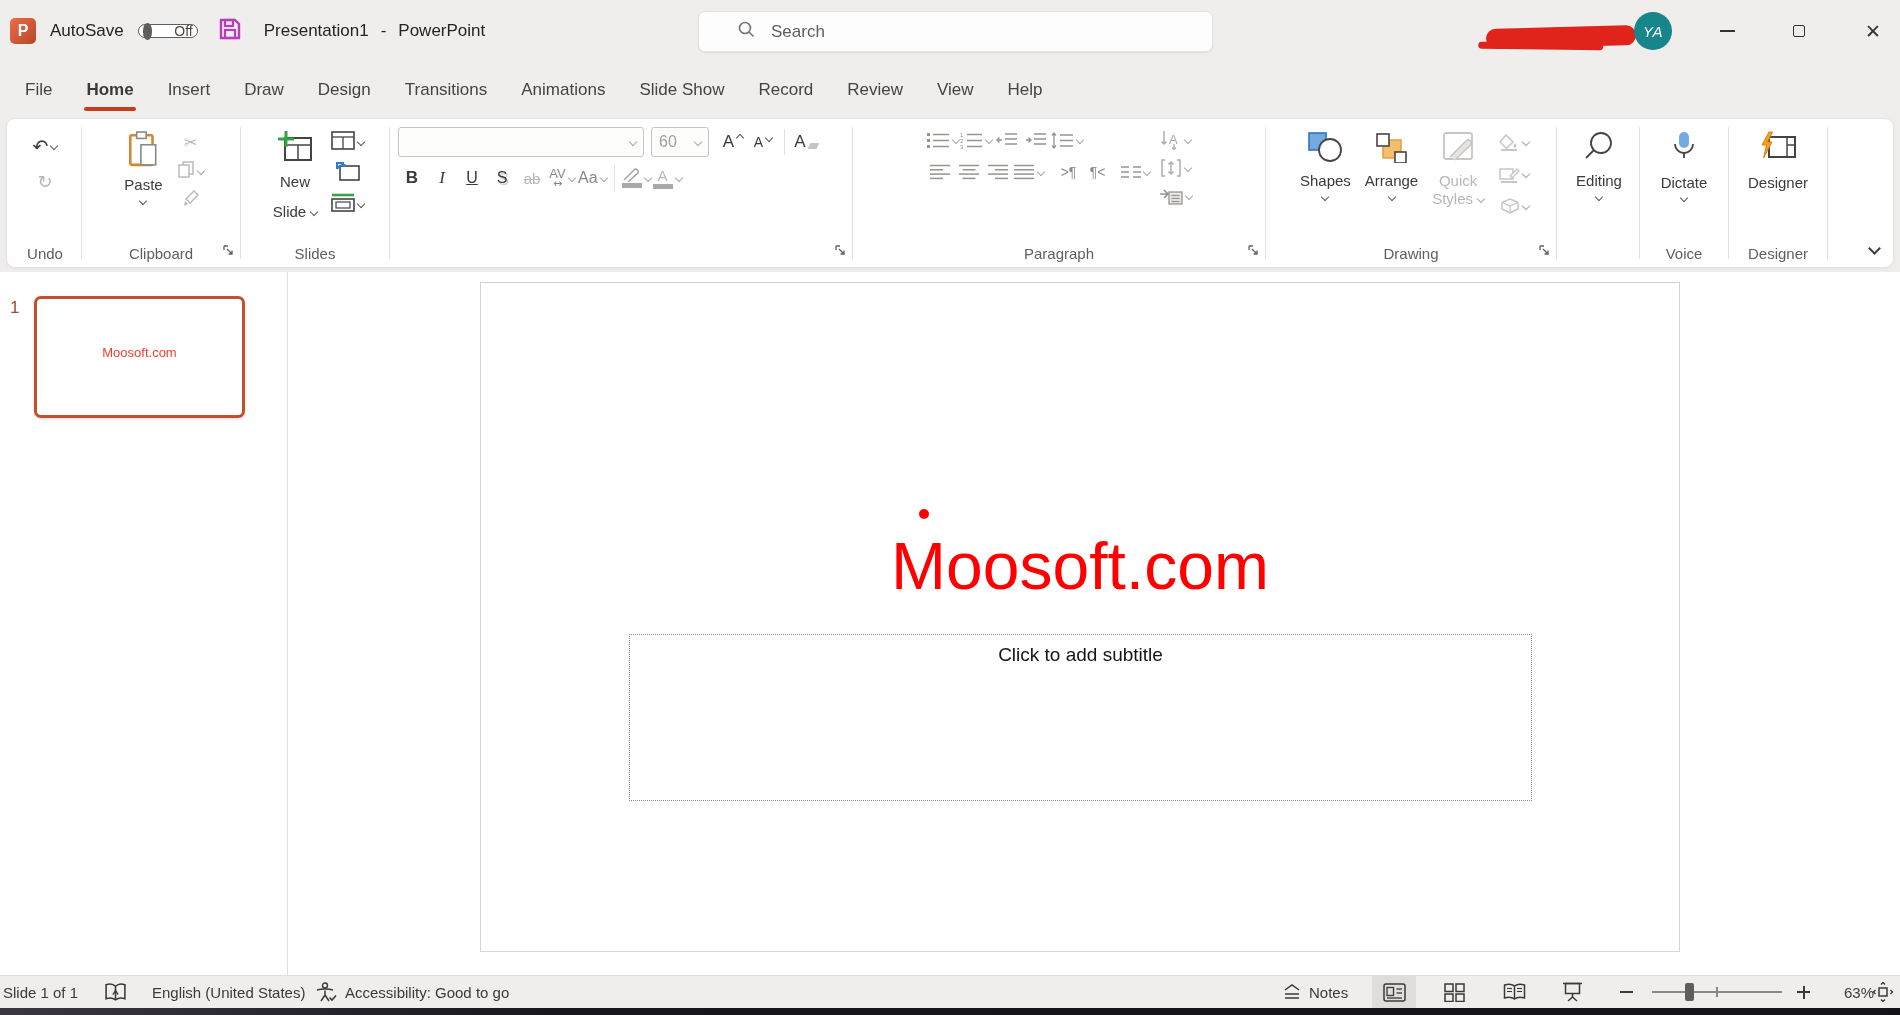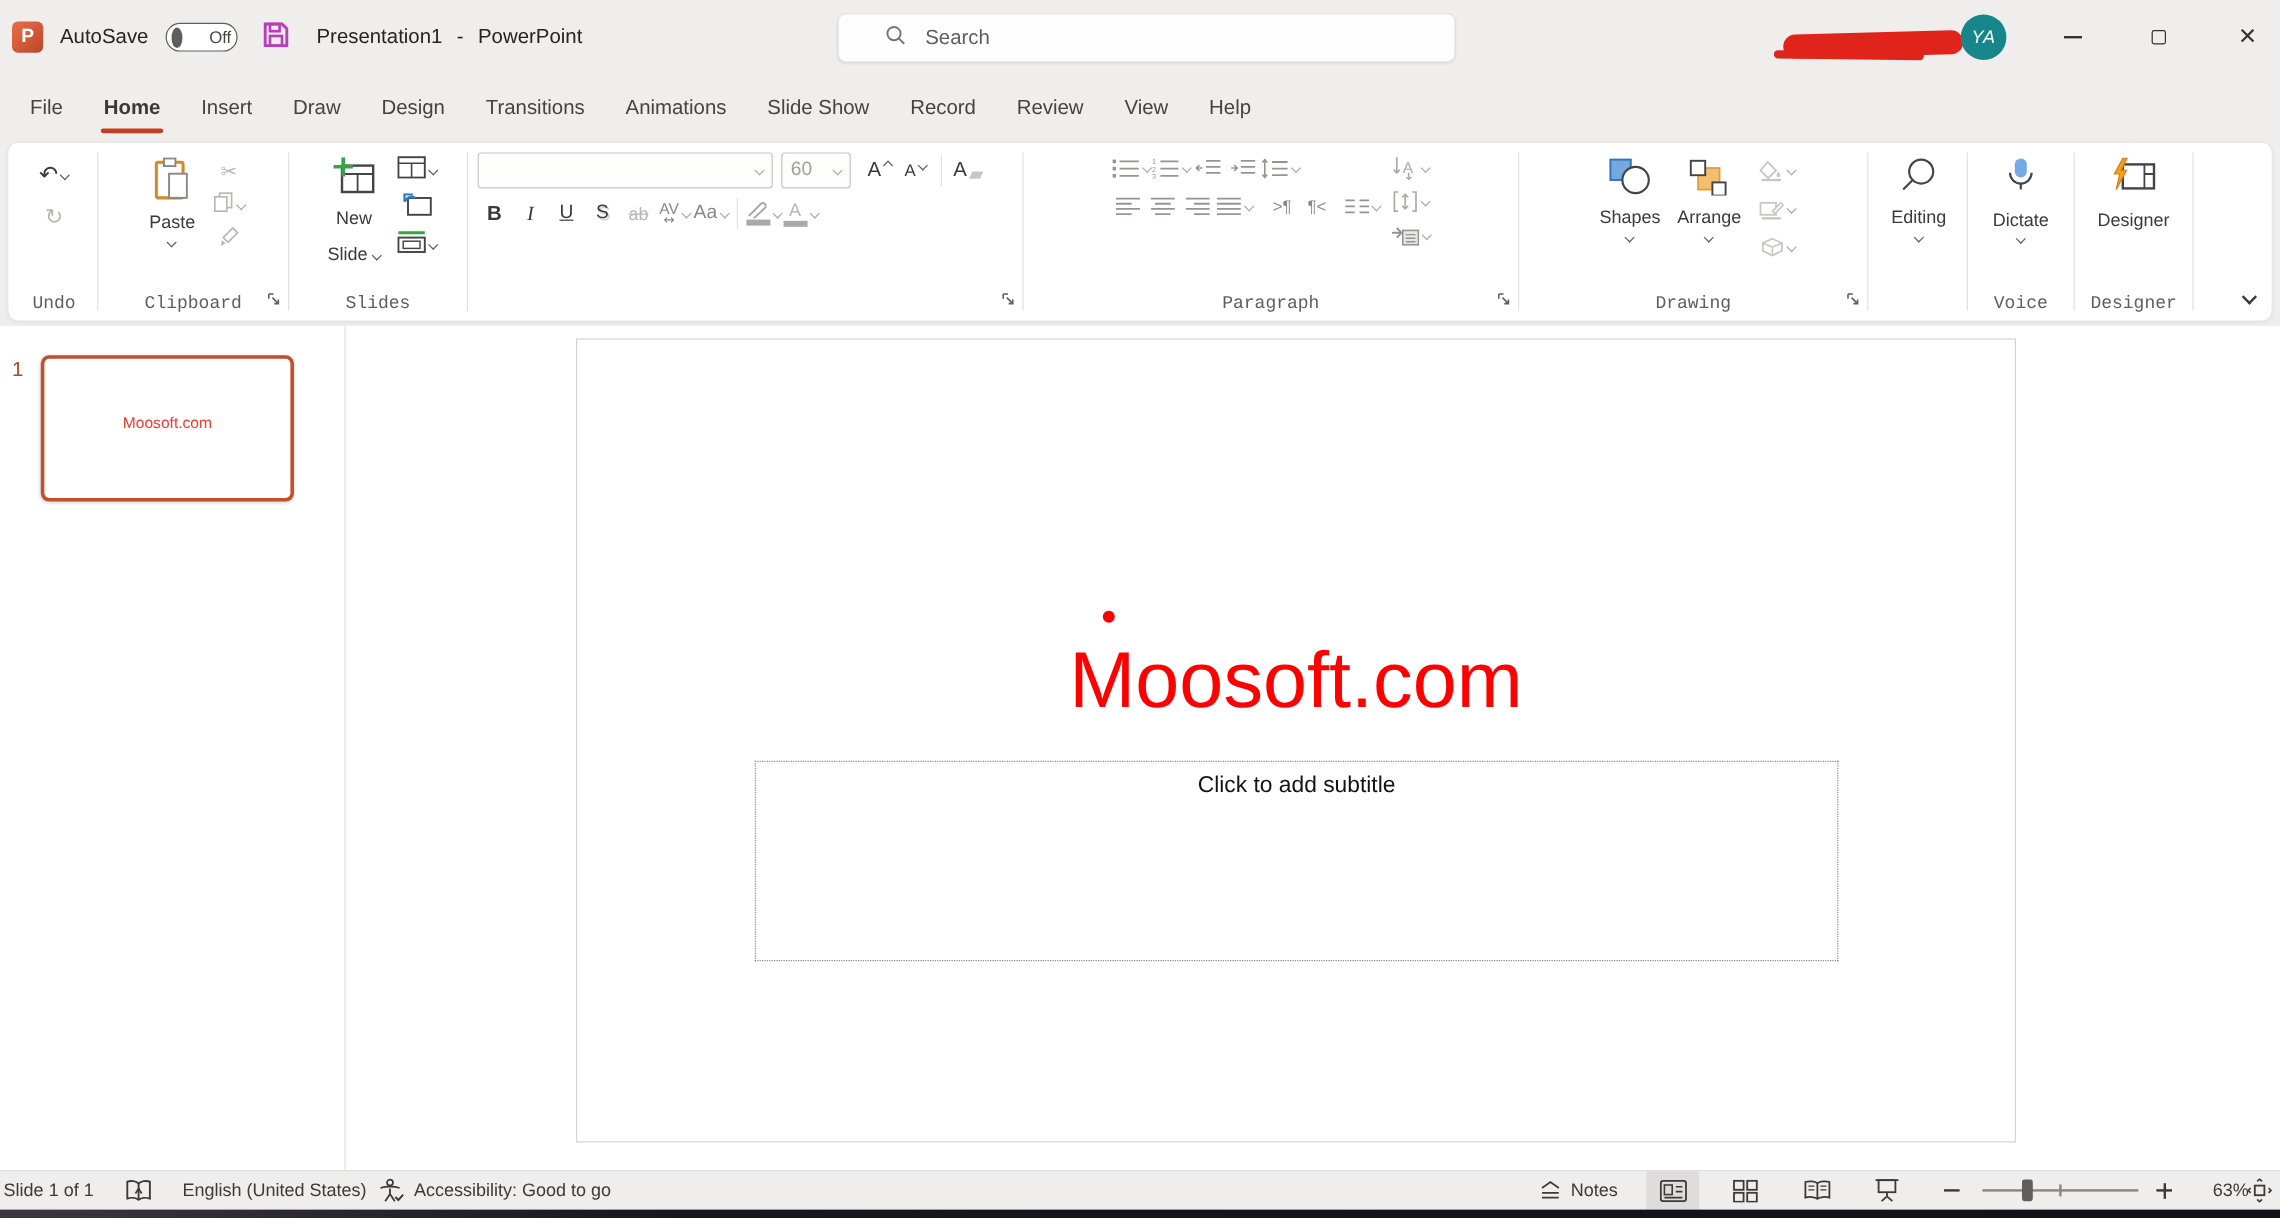--- a/index.html
+++ b/index.html
@@ -5,21 +5,21 @@
   *{box-sizing:border-box;margin:0;padding:0;}
   html,body{width:1900px;height:1015px;overflow:hidden;}
   body{position:relative;font-family:"Liberation Sans",sans-serif;background:#fff;color:#3b3a39;}
   .glyph{font-family:"DejaVu Sans",sans-serif;}
 
   
   .titlebar{position:absolute;top:0;left:0;width:100%;height:62px;background:#F0EEED;}
   .tb-left{position:absolute;left:10px;top:0;height:62px;display:flex;align-items:center;gap:14px;}
   .ppt-logo{width:26px;height:26px;border-radius:5px;background:linear-gradient(135deg,#ED6C47,#B7472A);color:#fff;font-weight:bold;font-size:16px;display:flex;align-items:center;justify-content:center;}
   .autosave-label{font-size:17px;color:#252423;}
-  .toggle{width:60px;height:24px;border:1.5px solid #605E5C;border-radius:14px;background:#fff;display:flex;align-items:center;padding:0 4px;gap:22px;}
+  .toggle{width:60px;height:14px;border:1.5px solid #605E5C;border-radius:14px;background:#fff;display:flex;align-items:center;padding:0 4px;gap:22px;}
   .toggle-knob{width:17px;height:17px;border-radius:50%;background:#605E5C;}
   .toggle-text{font-size:14px;color:#484644;}
   .save-icon{margin-left:6px;}
   .doc-title{font-size:17px;color:#252423;display:flex;gap:12px;margin-left:8px;}
   .searchbox{position:absolute;left:698px;top:11px;width:515px;height:41px;background:#FDFDFD;border:1px solid #E5E3E1;border-radius:7px;box-shadow:0 1px 2px rgba(0,0,0,.08);display:flex;align-items:center;padding-left:38px;gap:16px;color:#605E5C;font-size:17px;}
   .scribble{position:absolute;left:1486px;top:27px;width:150px;height:20px;background:#E0231B;border-radius:10px;transform:rotate(-1.5deg);}
   .scribble:after{content:"";position:absolute;left:-8px;top:15px;width:125px;height:7px;background:#E0231B;border-radius:4px;transform:rotate(2.2deg);}
   .avatar{position:absolute;left:1634px;top:12px;width:38px;height:38px;border-radius:50%;background:#17868A;color:#fff;display:flex;align-items:center;justify-content:center;font-size:15px;letter-spacing:.5px;font-style:italic;}
   .wctrl{position:absolute;top:0;height:62px;width:50px;display:flex;align-items:center;justify-content:center;}
   .wc-min{left:1702px;}.wc-restore{left:1774px;}.wc-close{left:1848px;font-size:19px;color:#333;}
@@ -37,21 +37,21 @@
   .record-btn{left:1563px;top:79px;width:93px;}
   .comment-btn{left:1682px;top:79px;width:39px;}
   .share-btn{left:1740px;top:79px;width:88px;background:#C43E1C;border-color:#C43E1C;color:#fff;}
   .people-btn{position:absolute;left:1848px;top:84px;}
 
   
   .ribbon{position:absolute;top:118px;left:0;width:100%;height:154px;background:#F0EEED;}
   .ribbon-card{position:absolute;left:6px;right:6px;top:0;height:150px;background:#fff;border:1px solid #E7E5E3;border-radius:9px;box-shadow:0 1px 3px rgba(0,0,0,.05);display:flex;align-items:stretch;padding:0 2px;}
   .rgroup{position:relative;flex:0 0 auto;display:flex;justify-content:center;padding-top:8px;}
   .gdiv{flex:0 0 1px;background:#E3E1DF;margin:8px 0;}
-  .glabel{position:absolute;bottom:5px;left:0;right:0;text-align:center;font-size:15px;color:#605E5C;font-family:Liberation Mono, monospace;}
+  .glabel{position:absolute;bottom:5px;left:0;right:0;text-align:center;font-size:15px;color:#605E5C;}
   .launcher{position:absolute;bottom:7px;right:6px;}
   .bigbtn{display:flex;flex-direction:column;align-items:center;padding:4px 7px 0;border-radius:4px;}
   .blabel{font-size:15px;color:#3b3a39;margin-top:5px;line-height:1.2;text-align:center;display:flex;align-items:center;gap:5px;}
   .blabel.dis{color:#B9B7B5;}
   .sbtn{min-width:28px;height:26px;display:flex;align-items:center;justify-content:center;border-radius:3px;gap:3px;}
   .chev{width:7px;height:7px;border-right:1.6px solid #5f5e5c;border-bottom:1.6px solid #5f5e5c;transform:rotate(45deg);display:inline-block;flex:0 0 auto;}
   .chev.sm{width:6px;height:6px;}
   .chev.up{transform:rotate(-135deg);}
   .chev.gray{border-color:#ABA9A7;}
   .ucol{display:flex;flex-direction:column;align-items:flex-start;gap:9px;padding-top:6px;}
@@ -524,20 +524,31 @@
     </div>
     <div class="bigbtn">
       <span><svg width="36" height="32" viewBox="0 0 36 32">
               <rect x="9" y="9" width="18" height="18" fill="#F5BE6E" stroke="#E29A3C" stroke-width="1.4"></rect>
               <rect x="3" y="3" width="12" height="12" fill="#fff" stroke="#444" stroke-width="1.6"></rect>
               <rect x="21" y="21" width="11" height="11" fill="#fff" stroke="#444" stroke-width="1.6"></rect>
             </svg></span>
       <span class="blabel">Arrange</span>
       <span class="chev sm" style="margin-top:4px"></span>
     </div>
+    <div class="bigbtn">
+      <span><svg width="36" height="32" viewBox="0 0 36 32">
+              <rect x="4" y="2" width="28" height="26" rx="2" fill="#fff" stroke="#C8C6C4" stroke-width="1.8"></rect>
+              <path d="M10 26 L26 10 a3 3 0 0 1 4.5 4 L15 29" fill="#E6E4E2" stroke="#C8C6C4" stroke-width="1.6"></path>
+            </svg></span>
+      <span class="blabel dis">Quick</span>
+      <span class="blabel dis" style="margin-top:0">
+            <span>Styles</span>
+            <span class="chev sm gray"></span>
+          </span>
+    </div>
     <div class="dcol" style="gap:6px">
       <div class="sbtn">
             <svg width="21" height="17" viewBox="0 0 21 17">
               <path d="M7 1 L14 8 L7.5 14.5 L1 8 Z" fill="#fff" stroke="#C8C6C4" stroke-width="1.5"></path>
               <path d="M16 9 c2 2.5 2 4.5 0 4.5 c-2 0 -2 -2 0 -4.5" fill="#C8C6C4"></path>
               <rect x="2" y="15" width="16" height="2.5" fill="#C8C6C4"></rect>
             </svg>
             <span class="chev sm gray"></span>
           </div>
       <div class="sbtn">

